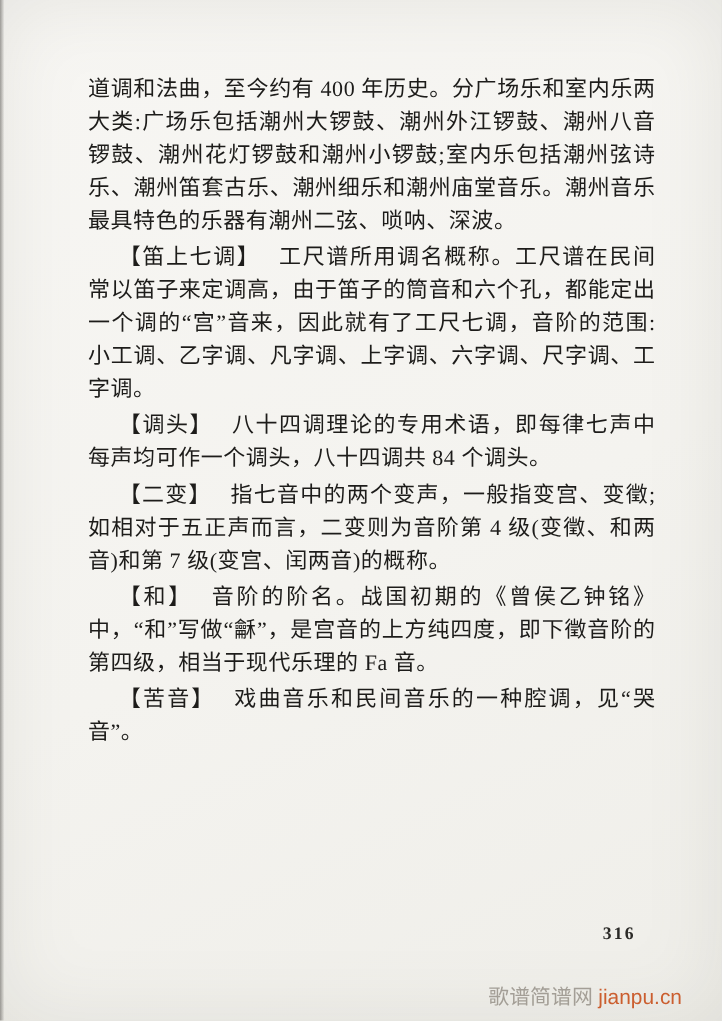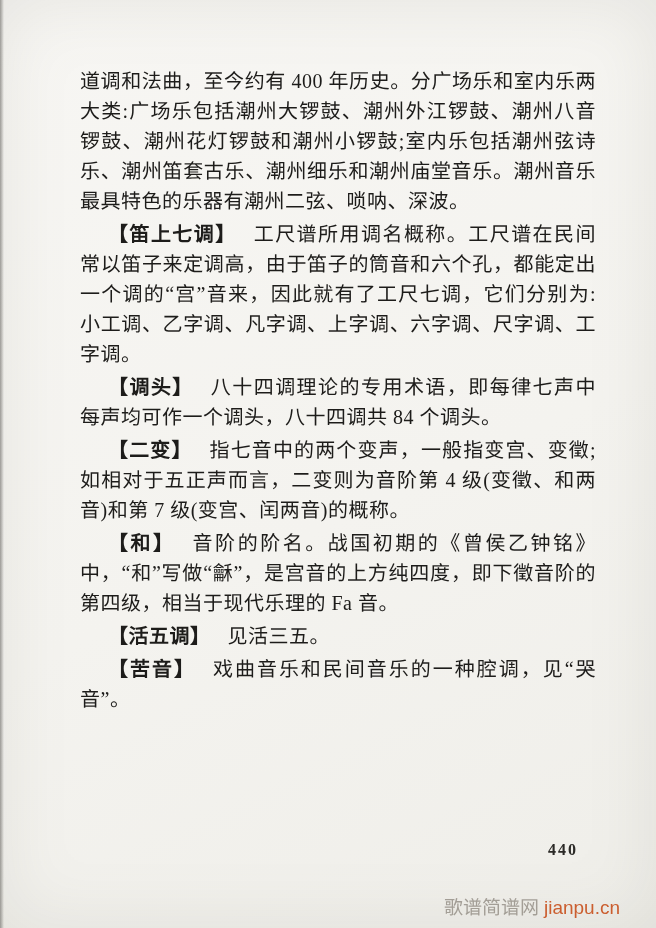--- a/index.html
+++ b/index.html
@@ -38,21 +38,21 @@
     letter-spacing: 0.5px;
   }
   .text-column p {
     margin: 0 0 3px 0;
   }
   p.entry {
     text-indent: 28px;
   }
   .term {
     font-family: "Liberation Sans", "DejaVu Sans", sans-serif;
-    font-weight: bold;
+    font-weight: normal;
     margin-right: 0.85em;
     letter-spacing: 0.5px;
   }
   .page-number {
     position: absolute;
     top: 841px;
     left: 548px;
     font-size: 16px;
     font-weight: bold;
     letter-spacing: 2px;
@@ -78,34 +78,33 @@
 </style>
 </head>
 <body>
 
 <div class="page">
   <div class="scan-edge"></div>
 
   <div class="text-column">
     <p>道调和法曲，至今约有 400 年历史。分广场乐和室内乐两大类:广场乐包括潮州大锣鼓、潮州外江锣鼓、潮州八音锣鼓、潮州花灯锣鼓和潮州小锣鼓;室内乐包括潮州弦诗乐、潮州笛套古乐、潮州细乐和潮州庙堂音乐。潮州音乐最具特色的乐器有潮州二弦、唢呐、深波。</p>
 
-    <p class="entry"><span class="term">【笛上七调】</span><span>工尺谱所用调名概称。工尺谱在民间常以笛子来定调高，由于笛子的筒音和六个孔，都能定出一个调的“宫”音来，因此就有了工尺七调，它们分别为:小工调、乙字调、凡字调、上字调、六字调、尺字调、工字调。</span></p>
+    <p class="entry"><span class="term">【笛上七调】</span><span>工尺谱所用调名概称。工尺谱在民间常以笛子来定调高，由于笛子的筒音和六个孔，都能定出一个调的“宫”音来，因此就有了工尺七调，音阶的范围:小工调、乙字调、凡字调、上字调、六字调、尺字调、工字调。</span></p>
 
     <p class="entry"><span class="term">【调头】</span><span>八十四调理论的专用术语，即每律七声中每声均可作一个调头，八十四调共 84 个调头。</span></p>
 
     <p class="entry"><span class="term">【二变】</span><span>指七音中的两个变声，一般指变宫、变徵;如相对于五正声而言，二变则为音阶第 4 级(变徵、和两音)和第 7 级(变宫、闰两音)的概称。</span></p>
 
 
 
 
     <p class="entry"><span class="term">【和】</span><span>音阶的阶名。战国初期的《曾侯乙钟铭》中，“和”写做“龢”，是宫音的上方纯四度，即下徵音阶的第四级，相当于现代乐理的 Fa 音。</span></p>
 
-    <p class="entry"><span class="term">【活五调】</span><span>见活三五。</span></p>
 
     <p class="entry"><span class="term">【苦音】</span><span>戏曲音乐和民间音乐的一种腔调，见“哭音”。</span></p>
   </div>
 
-  <div class="page-number">440</div>
+  <div class="page-number">316</div>
 
   <div class="watermark">
     <span class="site-name">歌谱简谱网</span><span class="site-url">jianpu.cn</span>
   </div>
 </div>
 
 </body></html>

